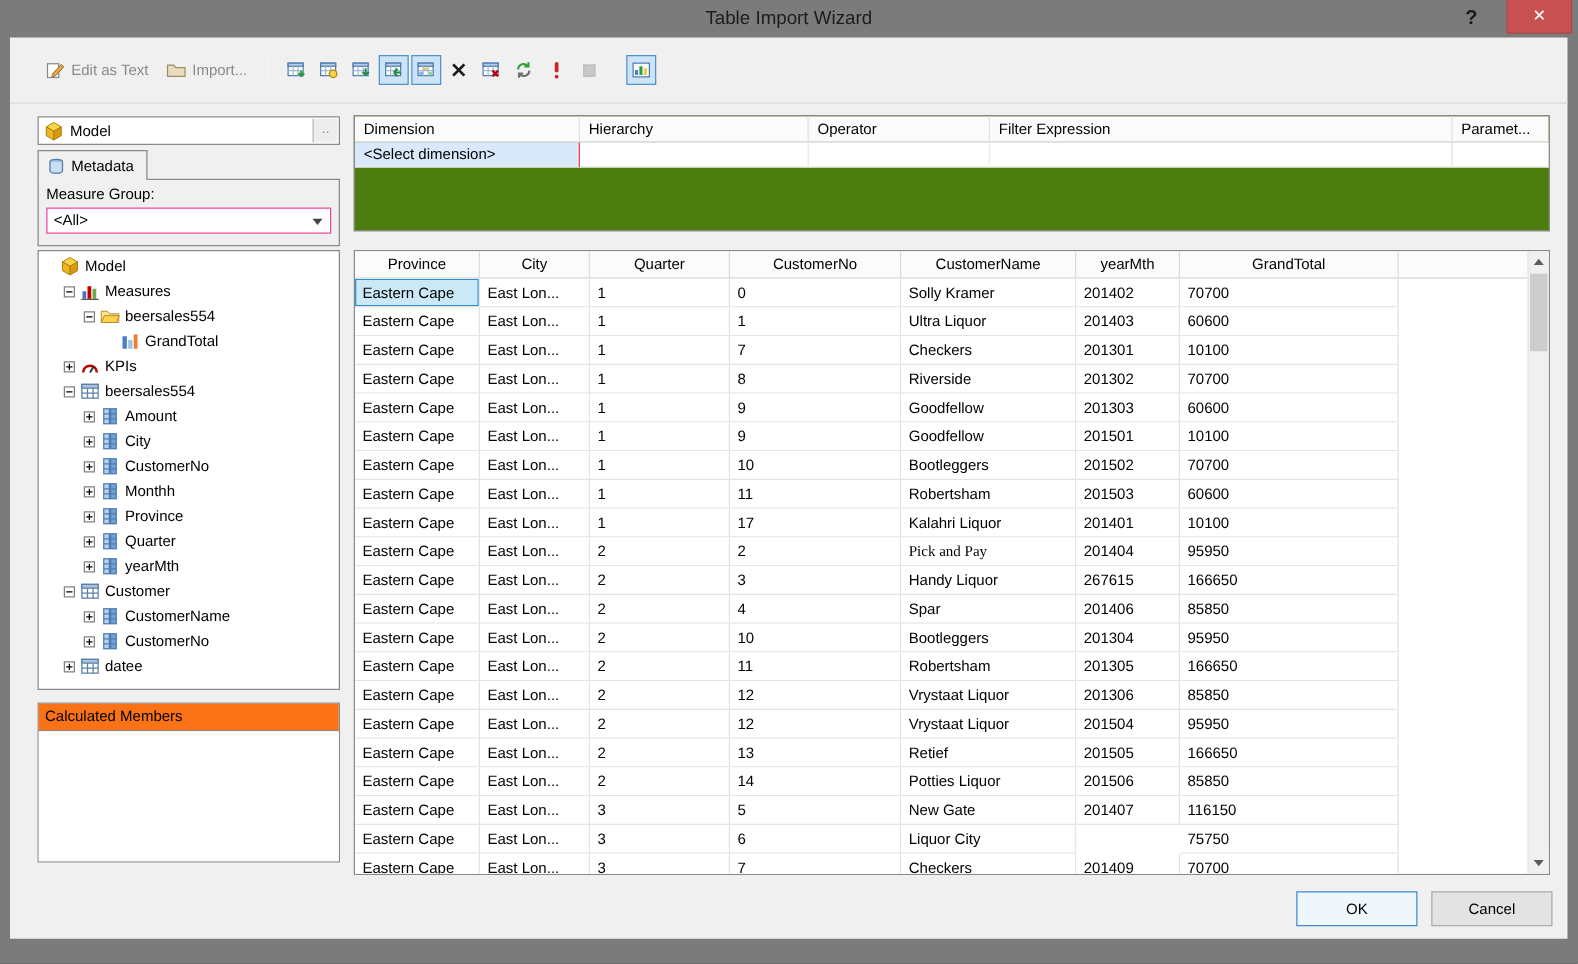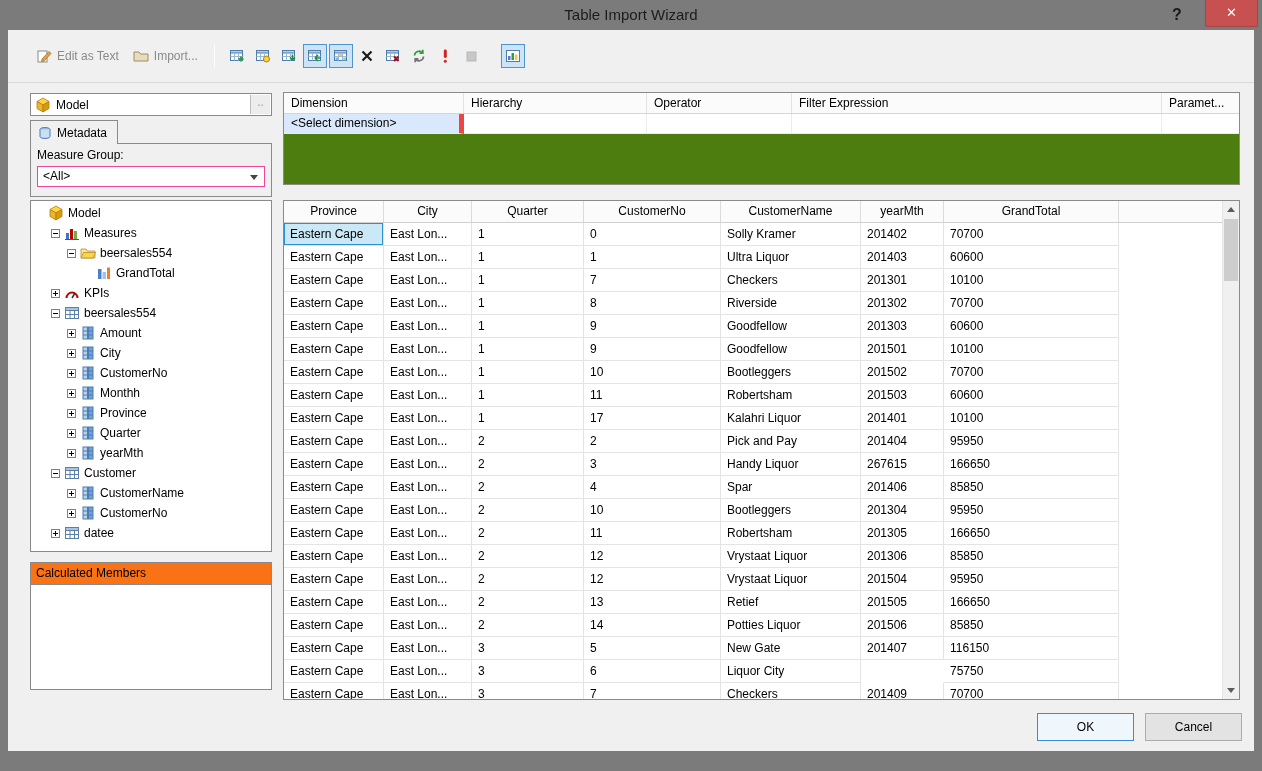--- a/index.html
+++ b/index.html
@@ -65,21 +65,21 @@
 
   
   .filter-grid { position:absolute; left:275px; top:62px; width:957px; height:93px;
     background:#4d7c0f; border:1px solid #8A8A8A; overflow:hidden; }
   .fg-header { display:flex; height:21px; background:#FBFBFB; border-bottom:1px solid #D5D5D5; }
   .fg-header .hcell { border-right:1px solid #E2E2E2; line-height:20px; padding-left:7px;
     white-space:nowrap; overflow:hidden; flex:none; }
   .fg-row { display:flex; height:20px; }
   .fg-row .gcell { border-right:1px solid #ECECEC; border-bottom:1px solid #ECECEC;
     line-height:19px; padding-left:7px; white-space:nowrap; overflow:hidden; flex:none; background:#fff; }
-  .fg-row .gcell.sel-filter { background:#D9E9FB; border-right:5px solid #ef4444; }
+  .fg-row .gcell.sel-filter { background:#D9E9FB; border-right:1px solid #ef4444; }
 
   
   .data-grid { position:absolute; left:275px; top:170px; width:957px; height:500px;
     background:#fff; border:1px solid #8A8A8A; overflow:hidden; }
   .dg-header { position:absolute; left:0; top:0; right:17px; height:22px; background:#FBFBFB;
     border-bottom:1px solid #CFCFCF; display:flex; }
   .dg-header .hcell { border-right:1px solid #DCDCDC; text-align:center; line-height:21px;
     white-space:nowrap; overflow:hidden; flex:none; }
   .dg-body { position:absolute; left:0; top:22px; right:17px; bottom:0; overflow:hidden; background:#fff; }
   .grow { display:flex; height:23px; }
@@ -607,21 +607,21 @@
             <div class="gcell" style="width: 137px;">17</div>
             <div class="gcell" style="width: 140px;">Kalahri Liquor</div>
             <div class="gcell" style="width: 83px;">201401</div>
             <div class="gcell" style="width: 175px;">10100</div>
           </div>
           <div class="grow">
             <div class="gcell" style="width: 100px;">Eastern Cape</div>
             <div class="gcell" style="width: 88px;">East Lon...</div>
             <div class="gcell" style="width: 112px;">2</div>
             <div class="gcell" style="width: 137px;">2</div>
-            <div class="gcell" style="width: 140px;">Pick and Pay</div>
+            <div class="gcell" style="width: 140px; font-family: Liberation Serif, serif;">Pick and Pay</div>
             <div class="gcell" style="width: 83px;">201404</div>
             <div class="gcell" style="width: 175px;">95950</div>
           </div>
           <div class="grow">
             <div class="gcell" style="width: 100px;">Eastern Cape</div>
             <div class="gcell" style="width: 88px;">East Lon...</div>
             <div class="gcell" style="width: 112px;">2</div>
             <div class="gcell" style="width: 137px;">3</div>
             <div class="gcell" style="width: 140px;">Handy Liquor</div>
             <div class="gcell" style="width: 83px;">267615</div>

